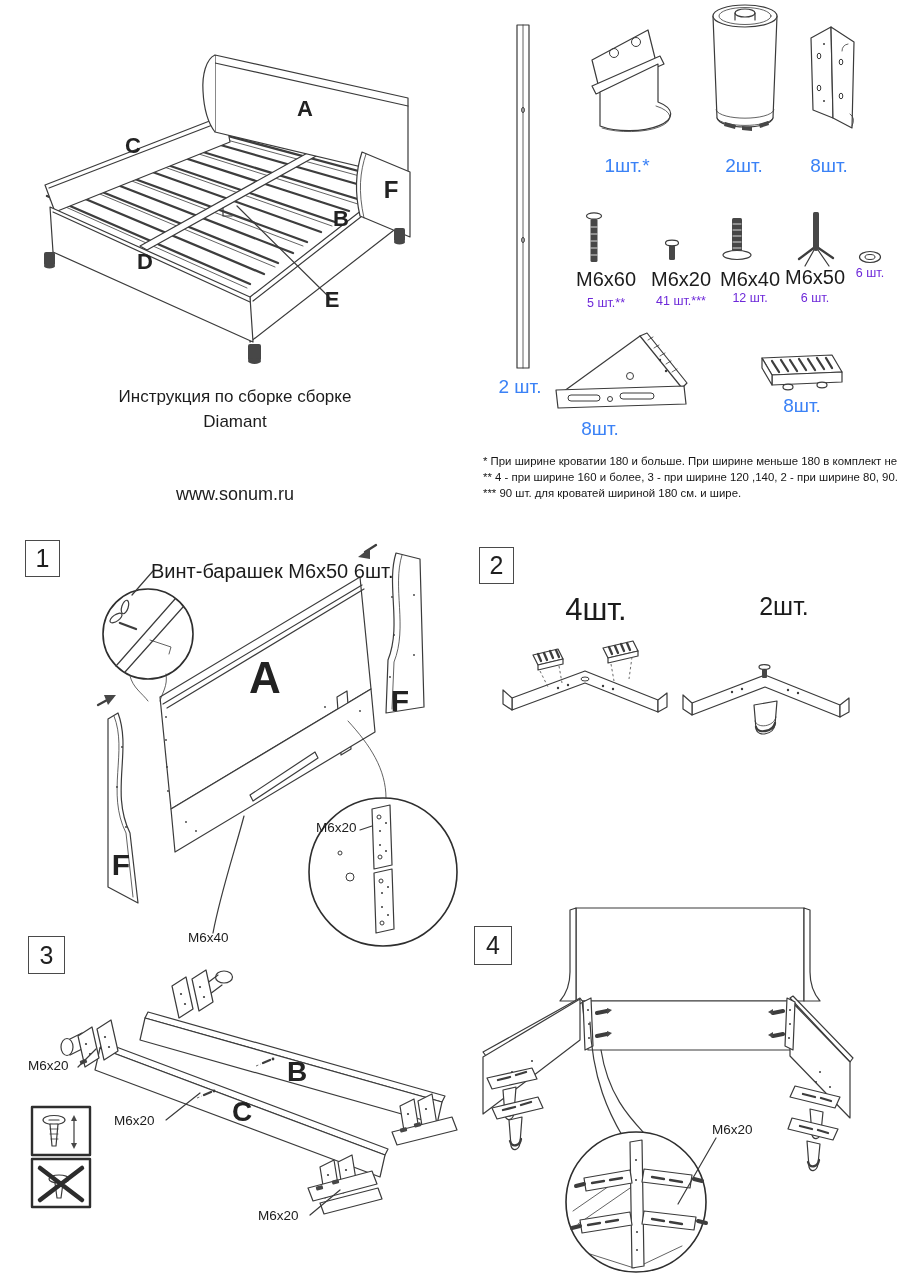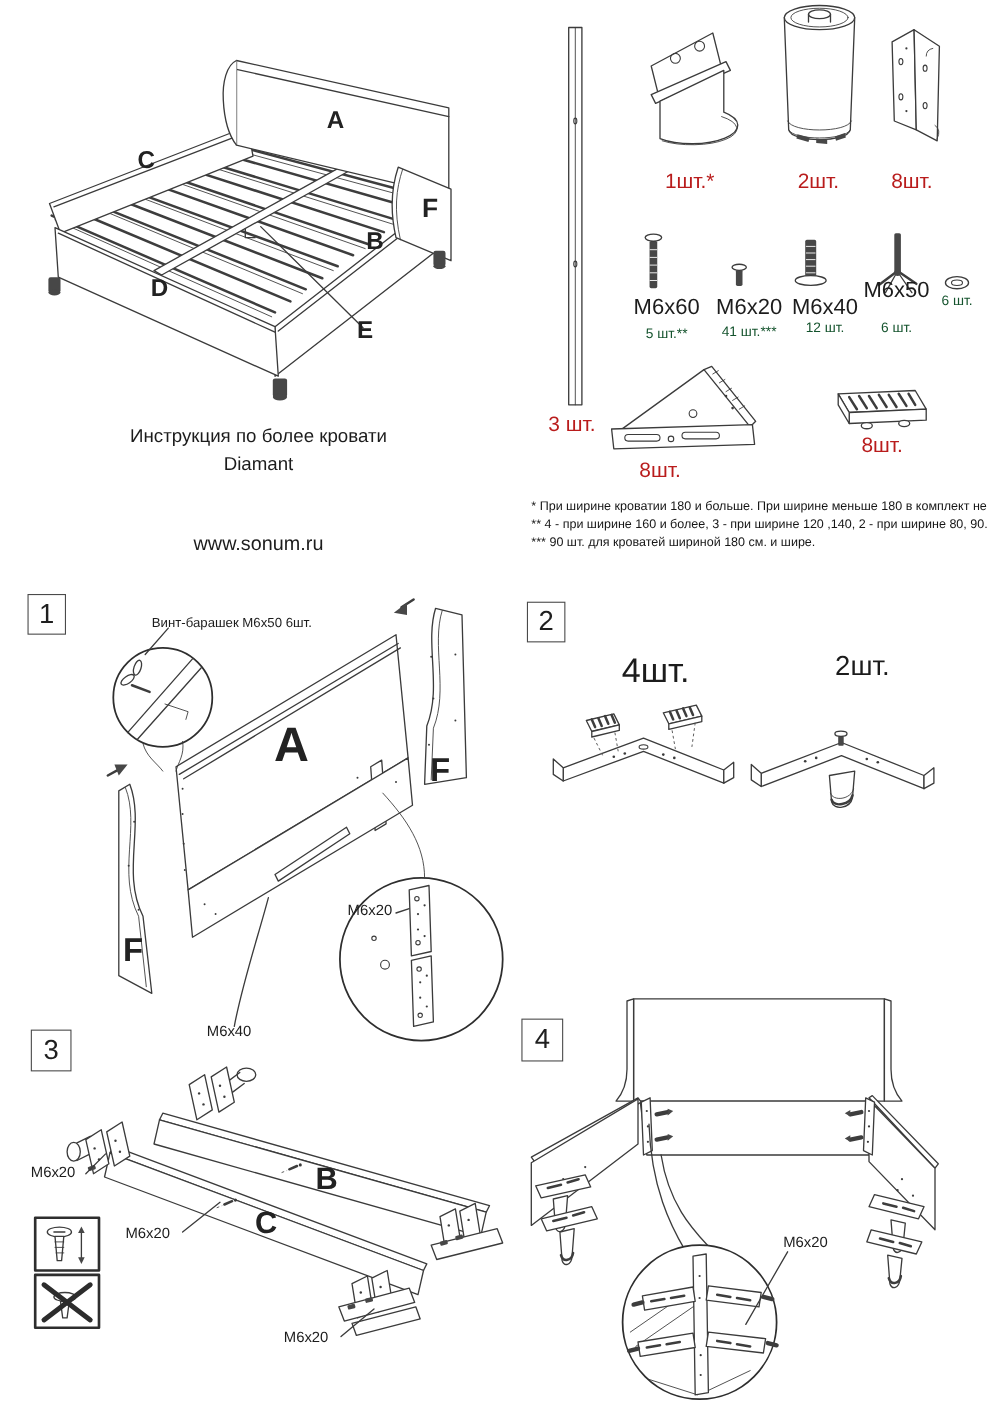--- a/index.html
+++ b/index.html
@@ -5,23 +5,23 @@
   html,body{margin:0;padding:0;}
   body{width:900px;height:1280px;background:#ffffff;position:relative;overflow:hidden;
        font-family:"Liberation Sans","DejaVu Sans",sans-serif;}
   .abs{position:absolute;}
   .txt{position:absolute;color:#1c1c1c;font-family:"Liberation Sans","DejaVu Sans",sans-serif;
        white-space:nowrap;line-height:1.15;}
   .ctr{text-align:center;}
   .letter{font-weight:700;color:#222;}
   .stepnum{position:absolute;border:1.7px solid #4a4a4a;background:#fff;display:flex;
            align-items:center;justify-content:center;font-size:25px;color:#1f1f1f;}
-  .qty{font-size:19px;color:#b91c1c;}
+  .qty{font-size:19px;color:#3b82f6;}
   .scrname{font-size:20px;color:#1c1c1c;}
-  .scrqty{font-size:12.5px;color:#14532d;}
+  .scrqty{font-size:12.5px;color:#6d28d9;}
   .fnote{font-size:11.4px;color:#161616;}
   .m6{font-size:13.5px;color:#1c1c1c;}
   svg{position:absolute;overflow:visible;}
   .ln{stroke:#3b3b3b;fill:none;stroke-width:1.2;stroke-linecap:round;stroke-linejoin:round;}
   .lnt{stroke:#3b3b3b;fill:none;stroke-width:0.8;stroke-linecap:round;}
   .wh{fill:#ffffff;stroke:#3b3b3b;stroke-width:1.2;stroke-linejoin:round;}
   .whb{fill:#ffffff;stroke:#2e2e2e;stroke-width:1.6;stroke-linejoin:round;}
   .dk{fill:#474747;stroke:none;}
   .thk{stroke:#3d3d3d;stroke-width:2.3;fill:none;stroke-linecap:round;}
   .dsh{stroke:#5a5a5a;stroke-width:0.9;fill:none;stroke-dasharray:2.5,2.5;}
@@ -77,21 +77,21 @@
   <path class="ln" d="M203,193 l0,8 l9,0"></path>
 </svg>
 
 <div class="txt letter ctr" style="left:288px;top:96px;width:34px;font-size:22px">A</div>
 <div class="txt letter ctr" style="left:117px;top:133px;width:32px;font-size:22px">C</div>
 <div class="txt letter ctr" style="left:376px;top:176px;width:30px;font-size:24px">F</div>
 <div class="txt letter ctr" style="left:326px;top:206px;width:30px;font-size:22px">B</div>
 <div class="txt letter ctr" style="left:129px;top:249px;width:32px;font-size:22px">D</div>
 <div class="txt letter ctr" style="left:317px;top:287px;width:30px;font-size:22px">E</div>
 
-<div class="txt ctr" style="left:75px;top:387px;width:320px;font-size:17px">Инструкция по более кровати</div>
+<div class="txt ctr" style="left:75px;top:387px;width:320px;font-size:17px">Инструкция по сборке сборке</div>
 <div class="txt ctr" style="left:75px;top:412px;width:320px;font-size:17px">Diamant</div>
 <div class="txt ctr" style="left:75px;top:484px;width:320px;font-size:18px">www.sonum.ru</div>
 
 <svg class="abs" style="left:480px;top:0px" width="420" height="445" viewBox="0 0 420 445">
 
   <g>
     <rect class="wh" x="37" y="25" width="12" height="343"></rect>
     <path class="lnt" d="M43,25 L43,368"></path>
     <ellipse class="hole" cx="43" cy="110" rx="1.4" ry="2.6"></ellipse>
     <ellipse class="hole" cx="43" cy="240" rx="1.4" ry="2.6"></ellipse>
@@ -176,31 +176,31 @@
   <g>
     <polygon class="wh" points="282,358 352,355 362,372 292,375"></polygon>
     <path class="thk" d="M292,361 l7,11 M301,360 l7,11 M310,360 l7,11 M319,359 l7,11 M328,359 l7,11 M337,358 l7,11 M346,358 l6,10"></path>
     <polygon class="wh" points="292,375 362,372 362,382 292,385"></polygon>
     <polygon class="wh" points="282,358 292,375 292,385 282,368"></polygon>
     <ellipse class="wh" cx="308" cy="387" rx="5" ry="2.8"></ellipse>
     <ellipse class="wh" cx="342" cy="385" rx="5" ry="2.8"></ellipse>
   </g>
 </svg>
 
-<div class="txt qty ctr" style="left:490px;top:376px;width:60px">3 шт.</div>
+<div class="txt qty ctr" style="left:490px;top:376px;width:60px">2 шт.</div>
 <div class="txt qty ctr" style="left:592px;top:155px;width:70px">1шт.*</div>
 <div class="txt qty ctr" style="left:710px;top:155px;width:68px">2шт.</div>
 <div class="txt qty ctr" style="left:798px;top:155px;width:62px">8шт.</div>
 <div class="txt scrname ctr" style="left:566px;top:268px;width:80px">M6x60</div>
 <div class="txt scrqty ctr" style="left:566px;top:296px;width:80px">5 шт.**</div>
 <div class="txt scrname ctr" style="left:642px;top:268px;width:78px">M6x20</div>
 <div class="txt scrqty ctr" style="left:642px;top:294px;width:78px">41 шт.***</div>
 <div class="txt scrname ctr" style="left:714px;top:268px;width:72px">M6x40</div>
 <div class="txt scrqty ctr" style="left:714px;top:291px;width:72px">12 шт.</div>
-<div class="txt scrname ctr" style="left:781px;top:253px;width:68px">M6x50</div>
+<div class="txt scrname ctr" style="left:781px;top:266px;width:68px">M6x50</div>
 <div class="txt scrqty ctr" style="left:781px;top:291px;width:68px">6 шт.</div>
 <div class="txt scrqty ctr" style="left:845px;top:266px;width:50px">6 шт.</div>
 <div class="txt qty ctr" style="left:568px;top:418px;width:64px">8шт.</div>
 <div class="txt qty ctr" style="left:772px;top:395px;width:60px">8шт.</div>
 
 <div class="txt fnote" style="left:483px;top:455px">* При ширине кроватии 180 и больше. При ширине меньше 180 в комплект не входит.</div>
 <div class="txt fnote" style="left:483px;top:471px">** 4 - при ширине 160 и более, 3 - при ширине 120 ,140, 2 - при ширине 80, 90.</div>
 <div class="txt fnote" style="left:483px;top:487px">*** 90 шт. для кроватей шириной 180 см. и шире.</div>
 
 <div class="stepnum" style="left:25px;top:540px;width:33px;height:35px">1</div>
@@ -283,21 +283,21 @@
       <circle class="dot" cx="362" cy="372" r="1"></circle>
     <circle class="dot" cx="368" cy="352" r="1"></circle>
       <circle class="dot" cx="368" cy="380" r="1"></circle>
     <circle class="hole" cx="330" cy="342" r="4"></circle>
       <circle class="hole" cx="320" cy="318" r="2"></circle>
     <path class="ln" d="M340,295 L352,291"></path>
   </g>
 
   <path class="ln" d="M193,398 C200,360 215,315 224,281"></path>
 </svg>
-<div class="txt" style="left:138px;top:560px;font-size:12px">Винт-барашек M6x50 6шт.</div>
+<div class="txt" style="left:151px;top:560px;font-size:20px">Винт-барашек M6x50 6шт.</div>
 <div class="txt letter ctr" style="left:242px;top:653px;width:46px;font-size:44px">A</div>
 <div class="txt letter ctr" style="left:385px;top:684px;width:30px;font-size:30px;font-weight:600">F</div>
 <div class="txt letter ctr" style="left:106px;top:848px;width:30px;font-size:30px;font-weight:600">F</div>
 <div class="txt m6" style="left:316px;top:820px">M6x20</div>
 <div class="txt m6" style="left:188px;top:930px">M6x40</div>
 
 <div class="stepnum" style="left:479px;top:547px;width:33px;height:35px">2</div>
 <svg class="abs" style="left:470px;top:535px" width="430" height="215" viewBox="0 0 430 215">
 
   <g>

